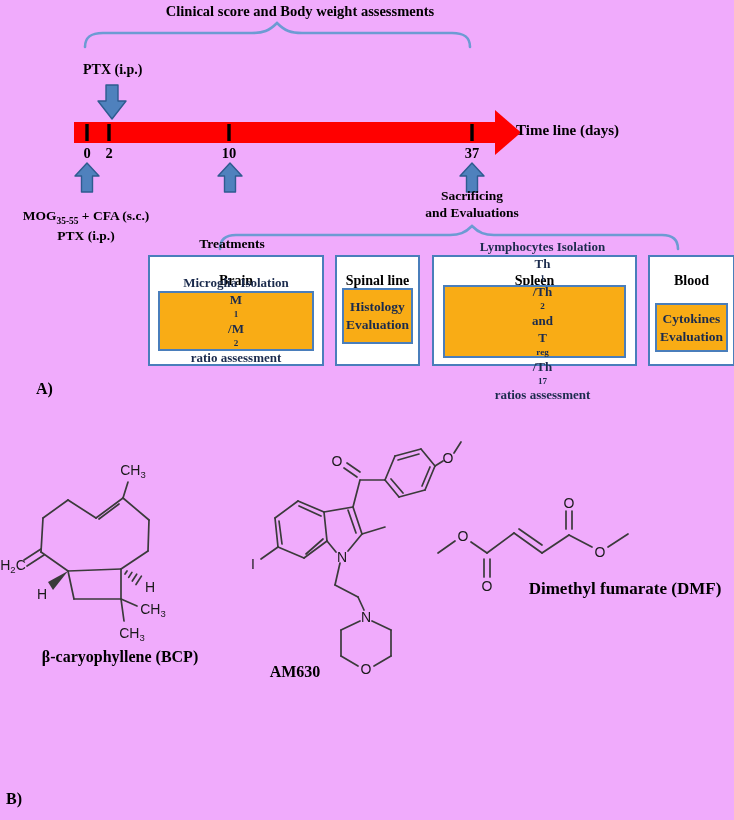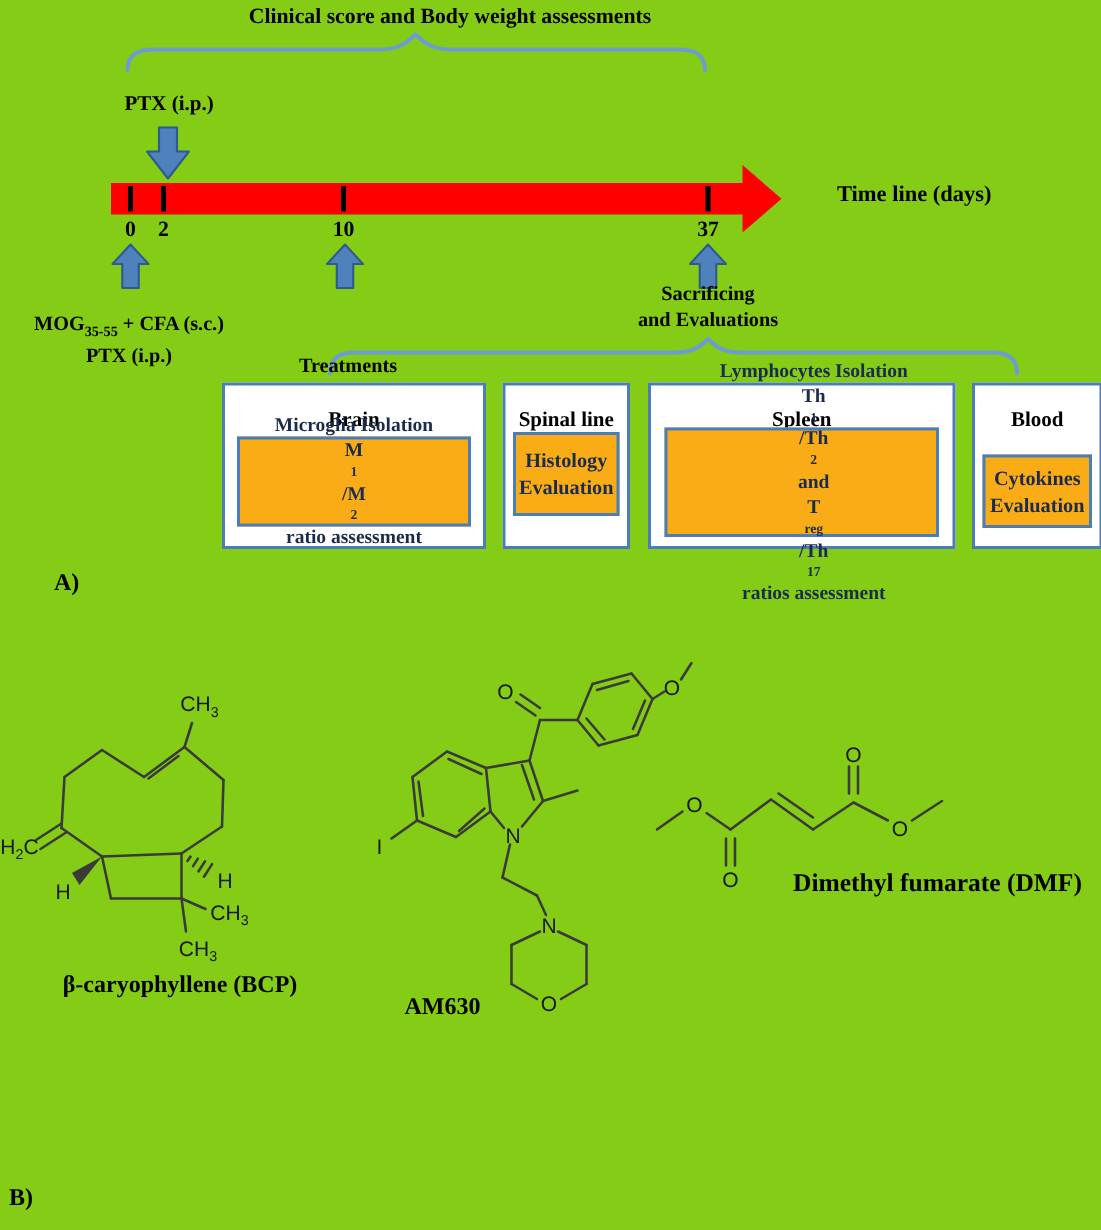--- a/index.html
+++ b/index.html
@@ -1,16 +1,16 @@
 <!DOCTYPE html>
 <html style="--timeline_red: #FF0000; --arrow_blue: #4F81BD; --arrow_border: #2E5B8F; --bracket_blue: #6D9BD3; --box_border: #4A7EBB; --highlight_orange: #F9AC15; --box_text_navy: #1B2B4D; --bond_gray: #3A3A3A;"><head>
 <meta charset="utf-8">
 <style>
   html,body{margin:0;padding:0;background:#fff;}
-  .figure{position:relative;width:734px;height:820px;background:#84cc16;overflow:hidden;
+  .figure{position:relative;width:734px;height:820px;background:#f0abfc;overflow:hidden;
           font-family:"Liberation Serif",serif;}
   svg{position:absolute;left:0;top:0;}
   
   .brace{fill:none;stroke:var(--bracket_blue);stroke-width:2.6;stroke-linecap:round;}
   .blue-arrow{fill:var(--arrow_blue);stroke:var(--arrow_border);stroke-width:1.4;stroke-linejoin:round;}
   .red-bar{fill:var(--timeline_red);}
   .tickmark{fill:#000;}
   
   .t{position:absolute;color:#000;white-space:nowrap;}
   .bold{font-weight:bold;}
@@ -59,21 +59,21 @@
     <polygon class="blue-arrow" points="230,163 242,176 235.5,176 235.5,192 224.5,192 224.5,176 218,176"></polygon>
     <polygon class="blue-arrow" points="472,163 484,176 477.5,176 477.5,192 466.5,192 466.5,176 460,176"></polygon>
 
     <path class="brace" d="M 220,249 C 220,239 226,235 236,235 L 450,235 C 459,235 465,233 472,226 C 479,233 485,235 494,235 L 662,235 C 672,235 678,239 678,249"></path>
   </svg>
 
   <div class="t bold center top-title" style="left:80px;top:3px;width:440px;">Clinical score and Body weight assessments</div>
 
   <div class="t bold" style="left:83px;top:62px;font-size:14px;">PTX (i.p.)</div>
 
-  <div class="t bold axis-label" style="left:558px;top:122px;">Time line (days)</div>
+  <div class="t bold axis-label" style="left:516px;top:122px;">Time line (days)</div>
 
   <div class="t bold tick-num" style="left:67px;top:145px;">0</div>
   <div class="t bold tick-num" style="left:89px;top:145px;">2</div>
   <div class="t bold tick-num" style="left:209px;top:145px;">10</div>
   <div class="t bold tick-num" style="left:452px;top:145px;">37</div>
 
   <div class="t bold center event" style="left:6px;top:188px;width:160px;margin-top:20px;">
     <span>MOG<sub>35-55</sub> + CFA (s.c.)</span><br>
     <span>PTX (i.p.)</span>
   </div>

